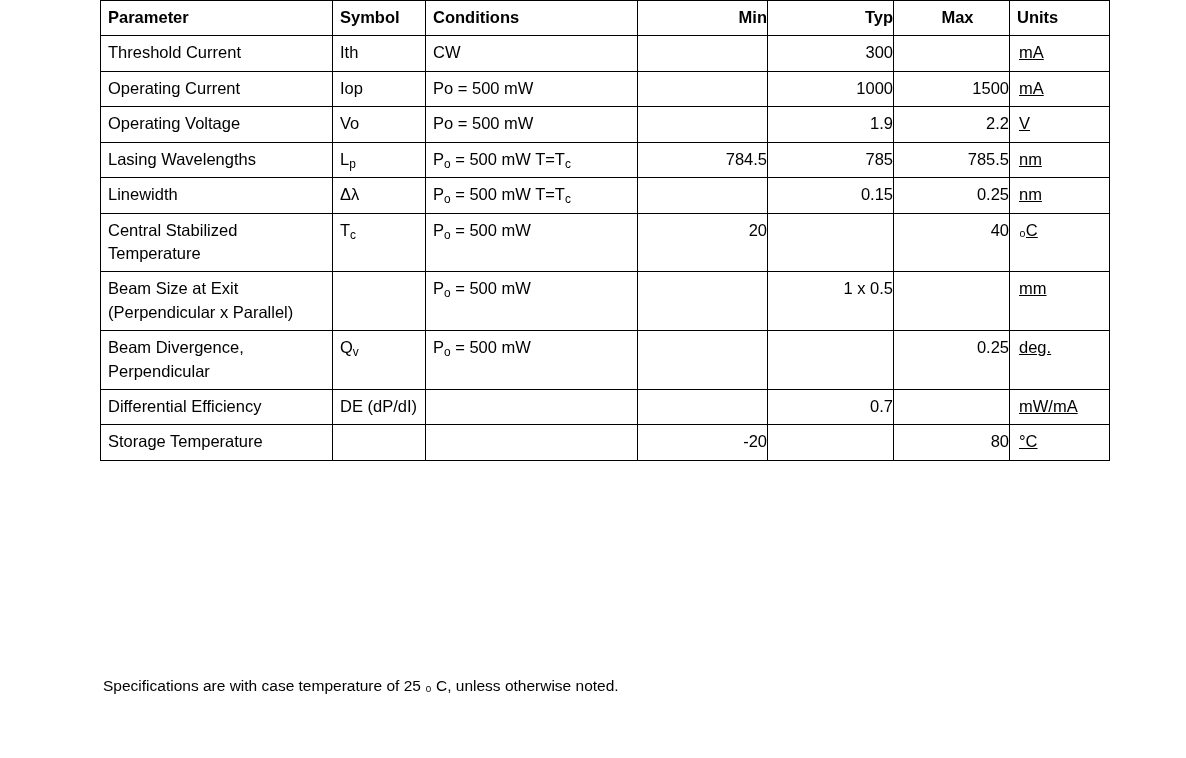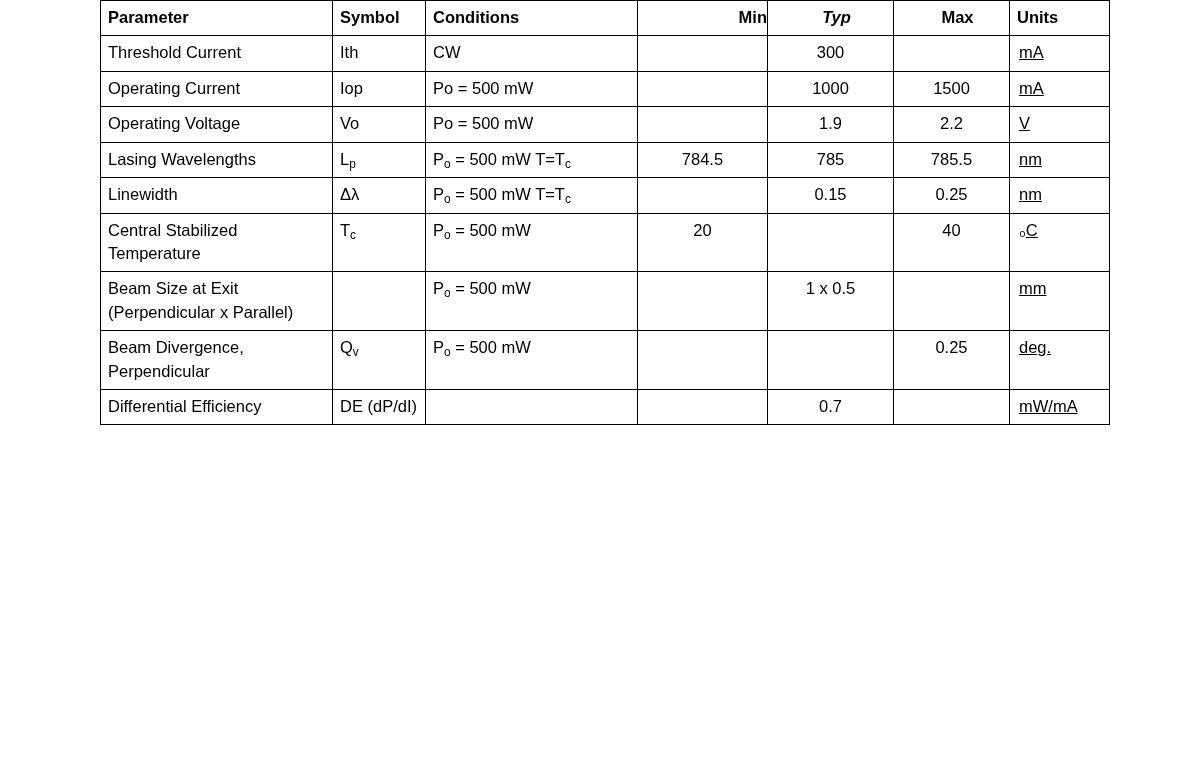--- a/index.html
+++ b/index.html
@@ -46,31 +46,31 @@
     vertical-align: top;
     line-height: 1.42;
     text-align: left;
     font-weight: normal;
   }
   .spec-table thead th {
     font-weight: bold;
   }
   .spec-table td.num,
   .spec-table th.num {
-    text-align: center;
+    text-align: right;
     padding-left: 0;
     padding-right: 0;
   }
   .spec-table td.units {
     padding-left: 9px;
     text-decoration: underline;
   }
   
   .spec-table thead th.hmin { text-align: right; padding-left: 12px; }
-  .spec-table thead th.htyp { text-align: center; padding-left: 12px; font-style: italic; }
+  .spec-table thead th.htyp { text-align: right; padding-left: 12px; }
   .spec-table thead th.hmax { text-align: center; padding-left: 12px; }
 
   sub {
     font-size: 0.72em;
     vertical-align: baseline;
     position: relative;
     top: 0.25em;
   }
   .footnote {
     position: absolute;
@@ -195,18 +195,28 @@
       <tr>
         <td>Differential Efficiency</td>
         <td>DE (dP/dI)</td>
         <td></td>
         <td class="num"></td>
         <td class="num">0.7</td>
         <td class="num"></td>
         <td class="units">mW/mA</td>
       </tr>
 
+      <tr>
+        <td>Storage Temperature</td>
+        <td></td>
+        <td></td>
+        <td class="num">-20</td>
+        <td class="num"></td>
+        <td class="num">80</td>
+        <td class="units">°C</td>
+      </tr>
 
     </tbody>
   </table>
 
+  <div class="footnote">Specifications are with case temperature of 25 ₀ C, unless otherwise noted.</div>
 
 </div>
 
 </body></html>

